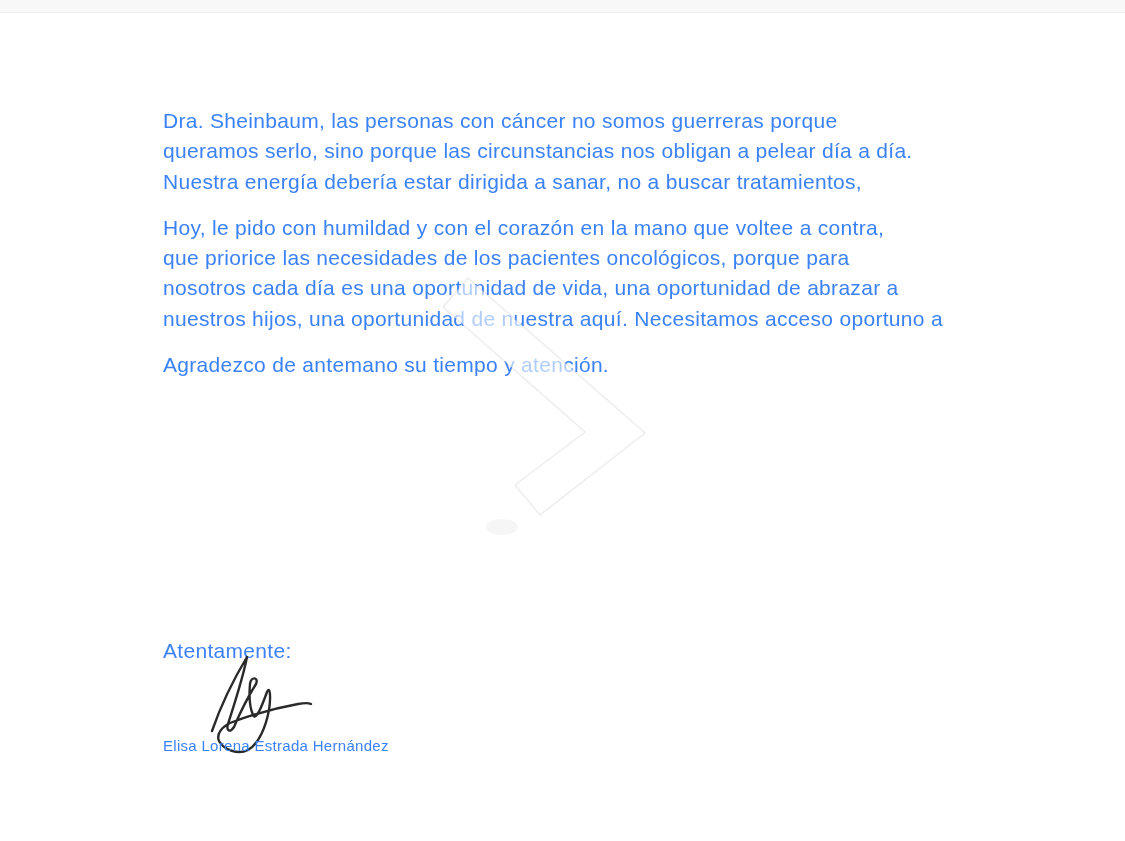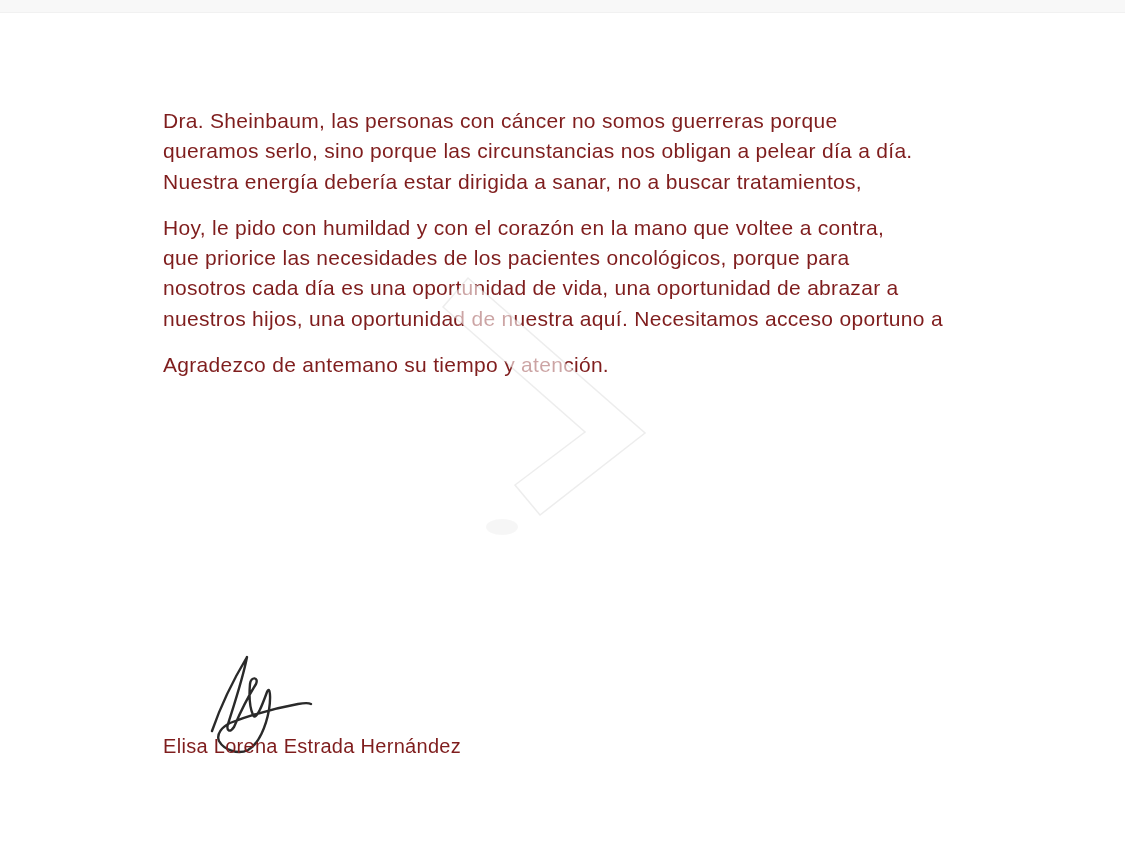--- a/index.html
+++ b/index.html
@@ -7,21 +7,21 @@
     padding: 0;
     background: #ffffff;
   }
   .page {
     position: relative;
     width: 1125px;
     height: 841px;
     background: #ffffff;
     overflow: hidden;
     font-family: "Liberation Sans", "DejaVu Sans", sans-serif;
-    color: #7f1d1d;
+    color: #3b82f6;
   }
   .top-strip {
     position: absolute;
     top: 0;
     left: 0;
     width: 100%;
     height: 12px;
     background: #f8f8f8;
     border-bottom: 1px solid #f1f1f1;
   }
@@ -46,21 +46,21 @@
     top: 636px;
     left: 163px;
     font-size: 21px;
     letter-spacing: 0.3px;
     line-height: 30.3px;
   }
   .signer-name {
     position: absolute;
     top: 731px;
     left: 163px;
-    font-size: 20px;
+    font-size: 15px;
     letter-spacing: 0.3px;
     line-height: 30.3px;
     text-align: right;
   }
   .signature-svg {
     position: absolute;
     top: 648px;
     left: 202px;
     width: 115px;
     height: 110px;
@@ -96,20 +96,21 @@
       <div class="para">
         <div class="line">Agradezco de antemano su tiempo y atención.</div>
       </div>
     </div>
 
   <svg class="watermark-svg" viewBox="0 0 230 280" xmlns="http://www.w3.org/2000/svg">
     <polygon points="38,13 215,168 110,250 85,220 155,167 13,42" fill="rgba(255,255,255,0.6)" stroke="rgba(110,110,110,0.12)" stroke-width="1.5"></polygon>
     <ellipse cx="72" cy="262" rx="16" ry="8" fill="rgba(0,0,0,0.035)"></ellipse>
   </svg>
 
+  <div class="closing">Atentamente:</div>
 
   <svg class="signature-svg" viewBox="0 0 115 110" xmlns="http://www.w3.org/2000/svg">
     <path d="M 10 83
              C 20 54, 36 24, 45 9
              C 41 30, 32 57, 26 76
              C 24 83, 28 85, 32 79
              C 38 65, 49 44, 54 36
              C 57 29, 49 28, 48 36
              C 47 47, 48 60, 51 67
              C 54 74, 61 55, 65 44

